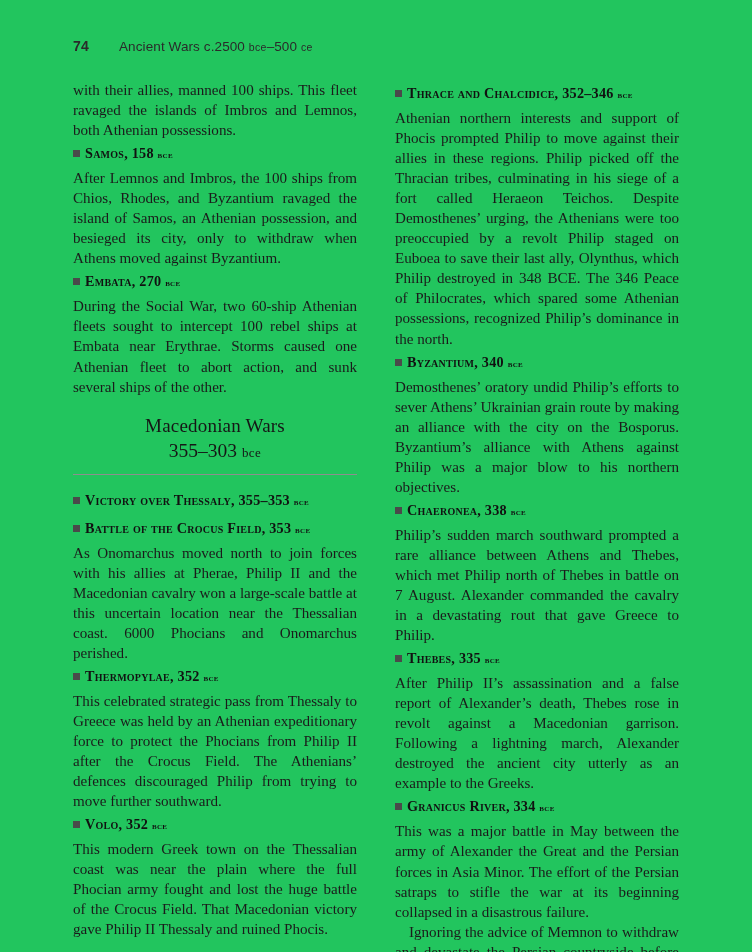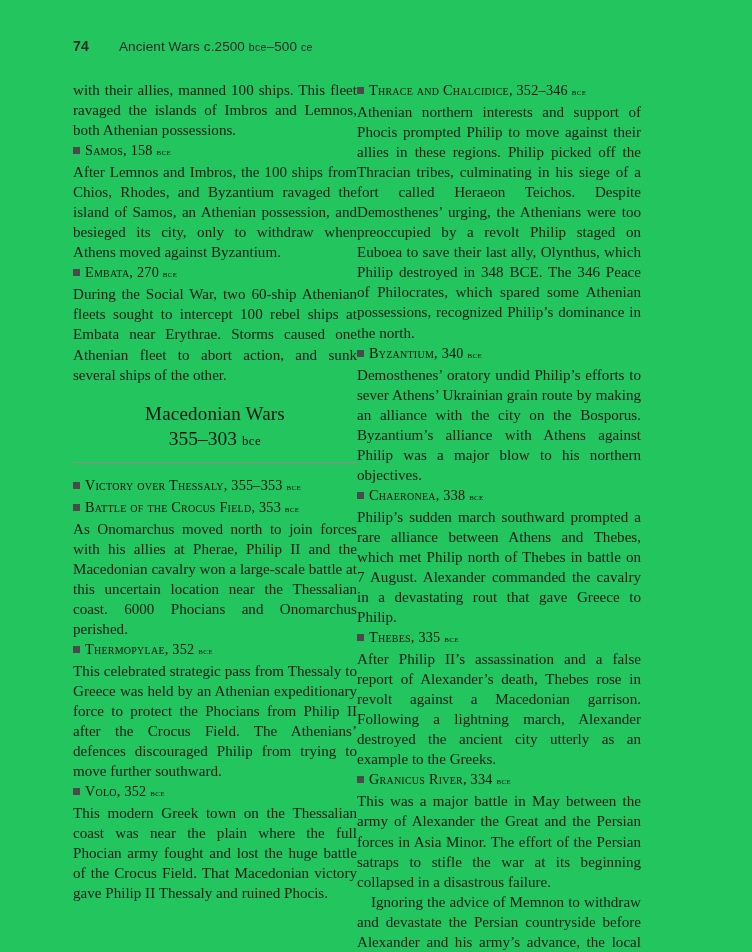--- a/index.html
+++ b/index.html
@@ -53,20 +53,21 @@
   }
 
   
   .columns {
     position: absolute;
     left: 73px;
     top: 80px;
     width: 606px;
     height: 840px;
     display: flex;
+    gap: 38px;
   }
   .col {
     width: 284px;
     flex: 0 0 284px;
     position: relative;
   }
 
   p.body {
     margin: 0;
     font-size: 15.1px;
@@ -77,22 +78,22 @@
     color: #1b1b1b;
   }
   p.body.indent {
     text-indent: 14px;
   }
 
   
   .entry-head {
     margin: 0;
     font-size: 14.2px;
-    line-height: 20px;
-    font-weight: 400;
+    line-height: 26px;
+    font-weight: 700;
     font-variant: small-caps;
     letter-spacing: 0.25px;
     color: #111111;
     white-space: nowrap;
     display: block;
   }
   .entry-head .bullet {
     display: inline-block;
     width: 7px;
     height: 7px;

